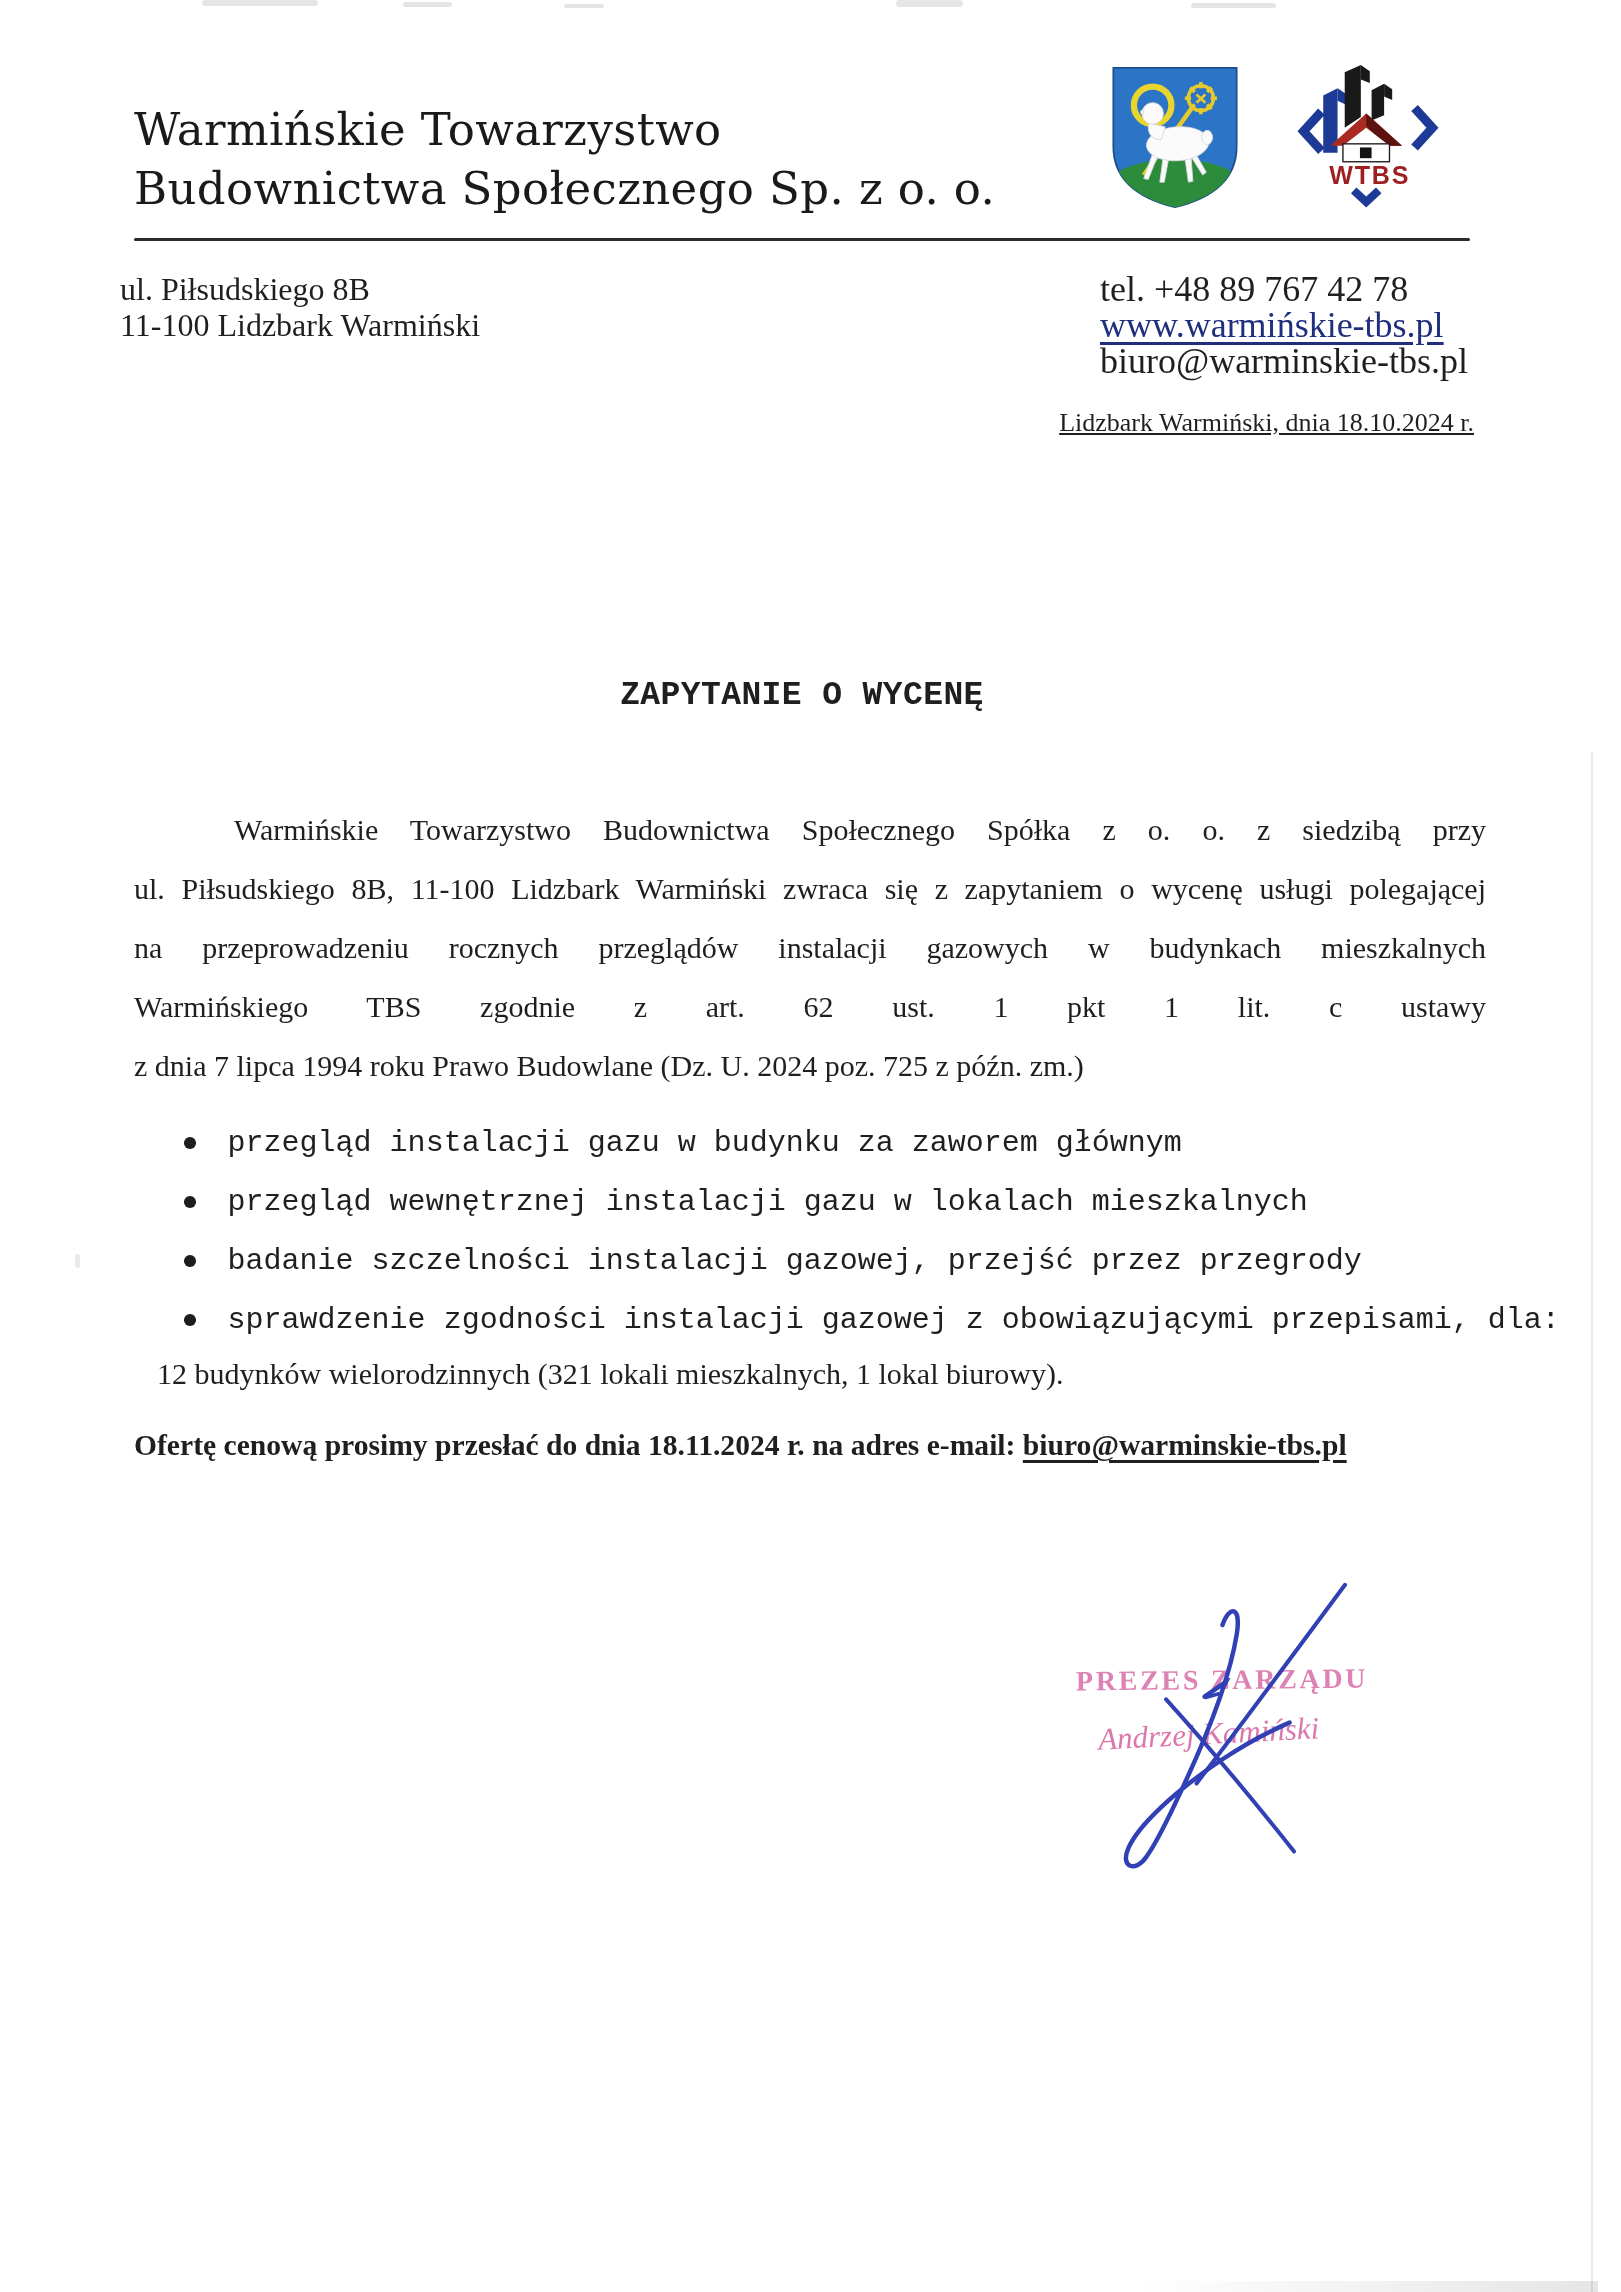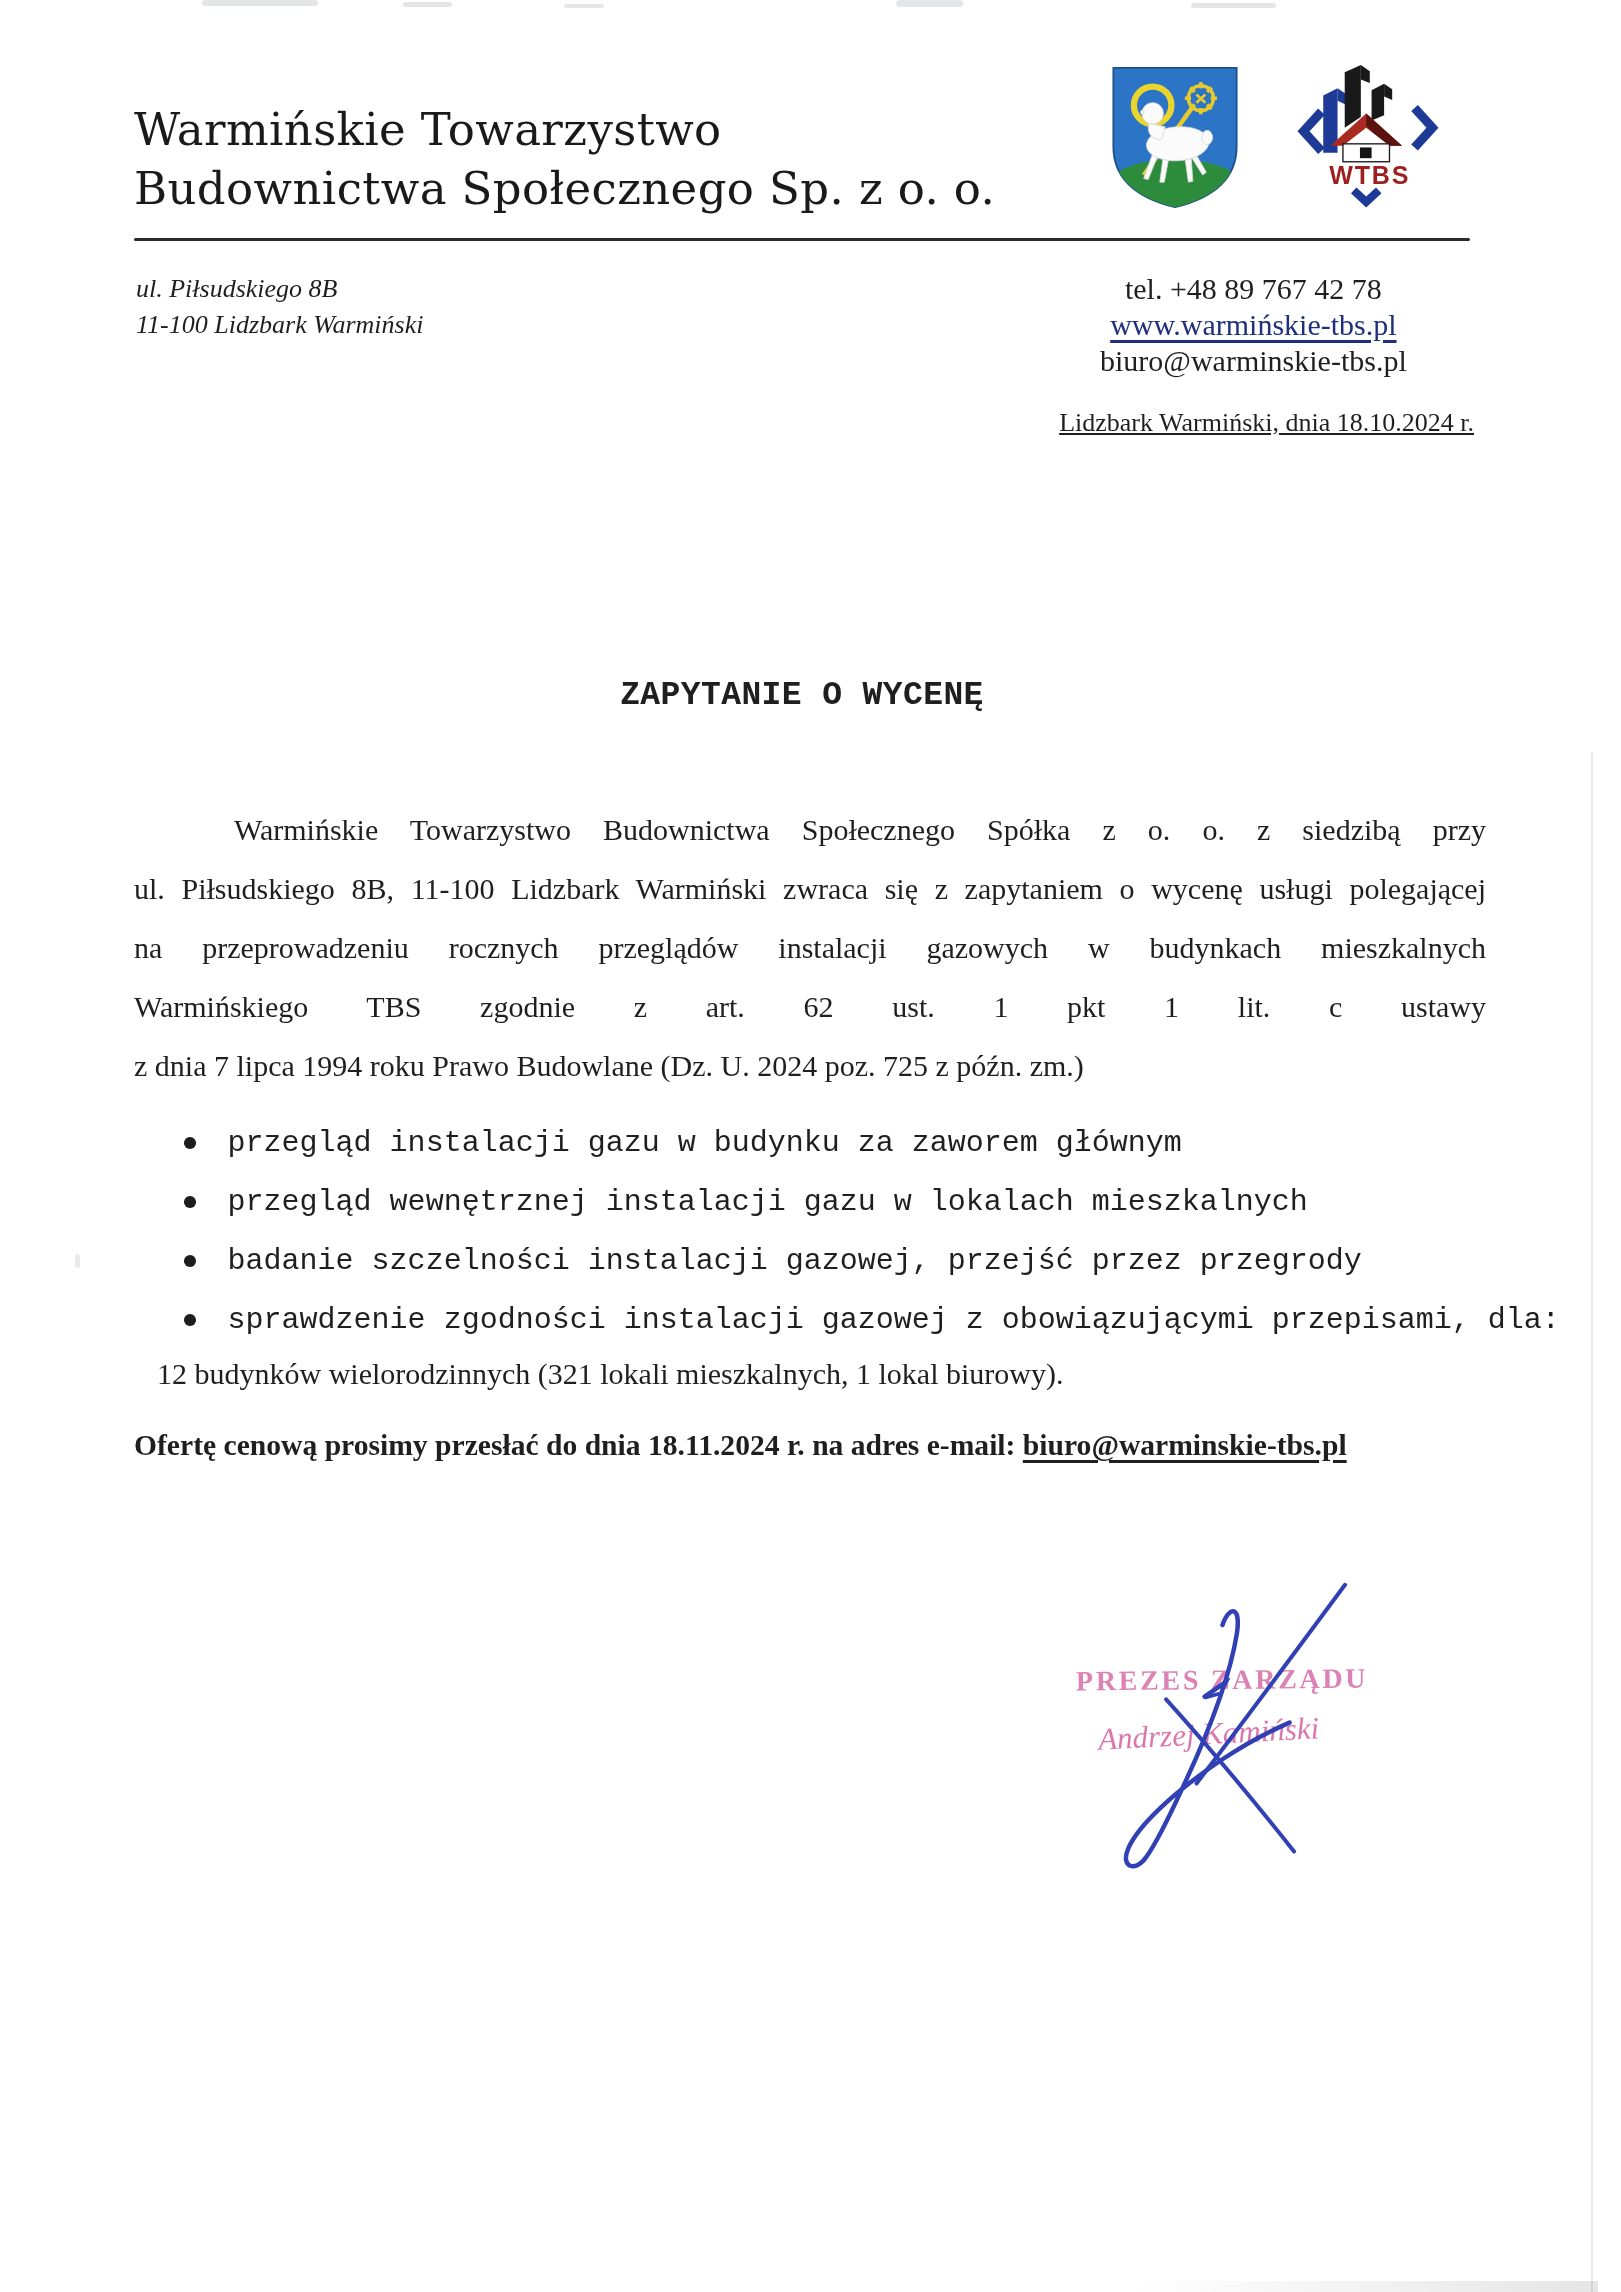--- a/index.html
+++ b/index.html
@@ -18,22 +18,22 @@
     font-size:45px;line-height:59px;color:#1a1a1a;
     letter-spacing:0.4px;white-space:nowrap;
   }
   .logo-coat{position:absolute;left:1108px;top:64px;}
   .logo-wtbs{position:absolute;left:1291px;top:56px;}
   .rule{
     position:absolute;left:134px;top:238px;width:1336px;height:2.7px;
     background:#2b2b2b;border-radius:1.8px;
   }
   
-  .address{position:absolute;left:136px;top:271px;font-size:26px;line-height:36px;font-style:italic;}
-  .contact{position:absolute;left:1100px;top:271px;font-size:30px;line-height:36px;text-align:center;}
+  .address{position:absolute;left:120px;top:271px;font-size:32px;line-height:36px;}
+  .contact{position:absolute;left:1100px;top:271px;font-size:36px;line-height:36px;}
   .weblink{
     color:#1f2f7d;text-decoration:underline;
     text-decoration-thickness:2.7px;text-underline-offset:4.5px;
     text-decoration-color:#1f2f7d;cursor:pointer;
   }
   .dateline{position:absolute;right:124px;top:408px;font-size:26px;white-space:nowrap;text-decoration:underline;}
   
   .title{
     position:absolute;left:134px;top:677px;width:1336px;
     text-align:center;font-size:33px;font-weight:bold;letter-spacing:0.4px;font-family:Liberation Mono, monospace;

